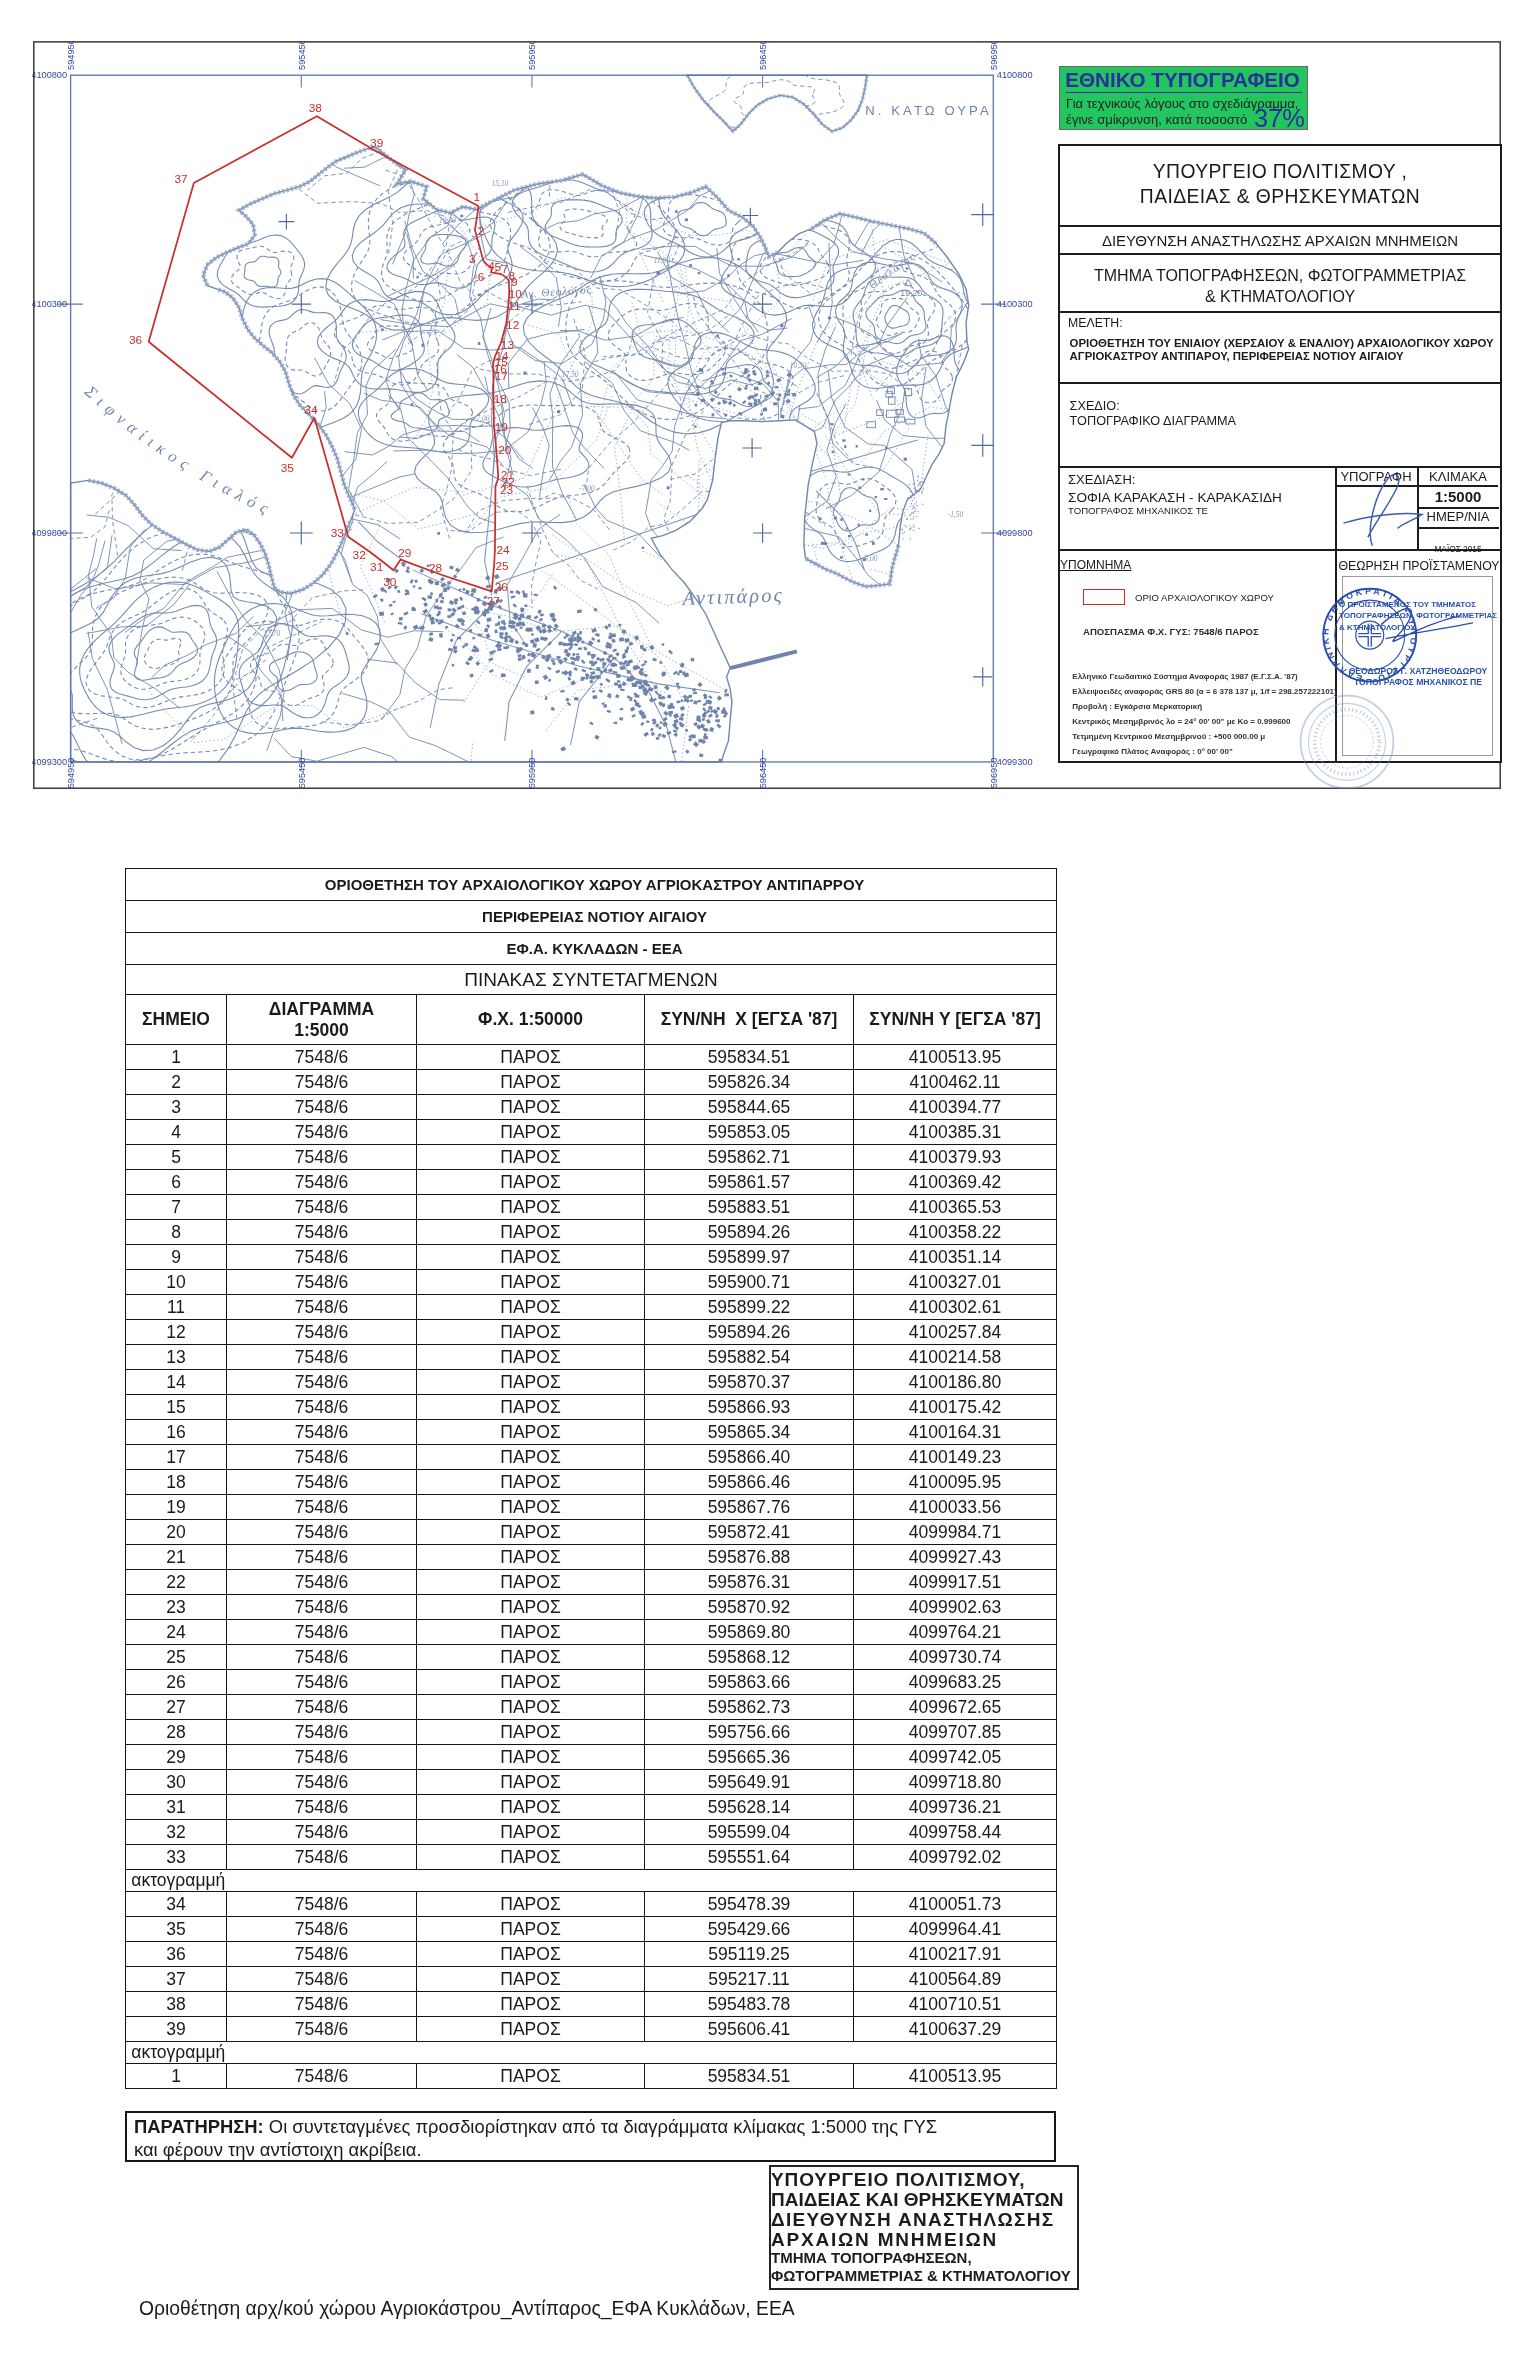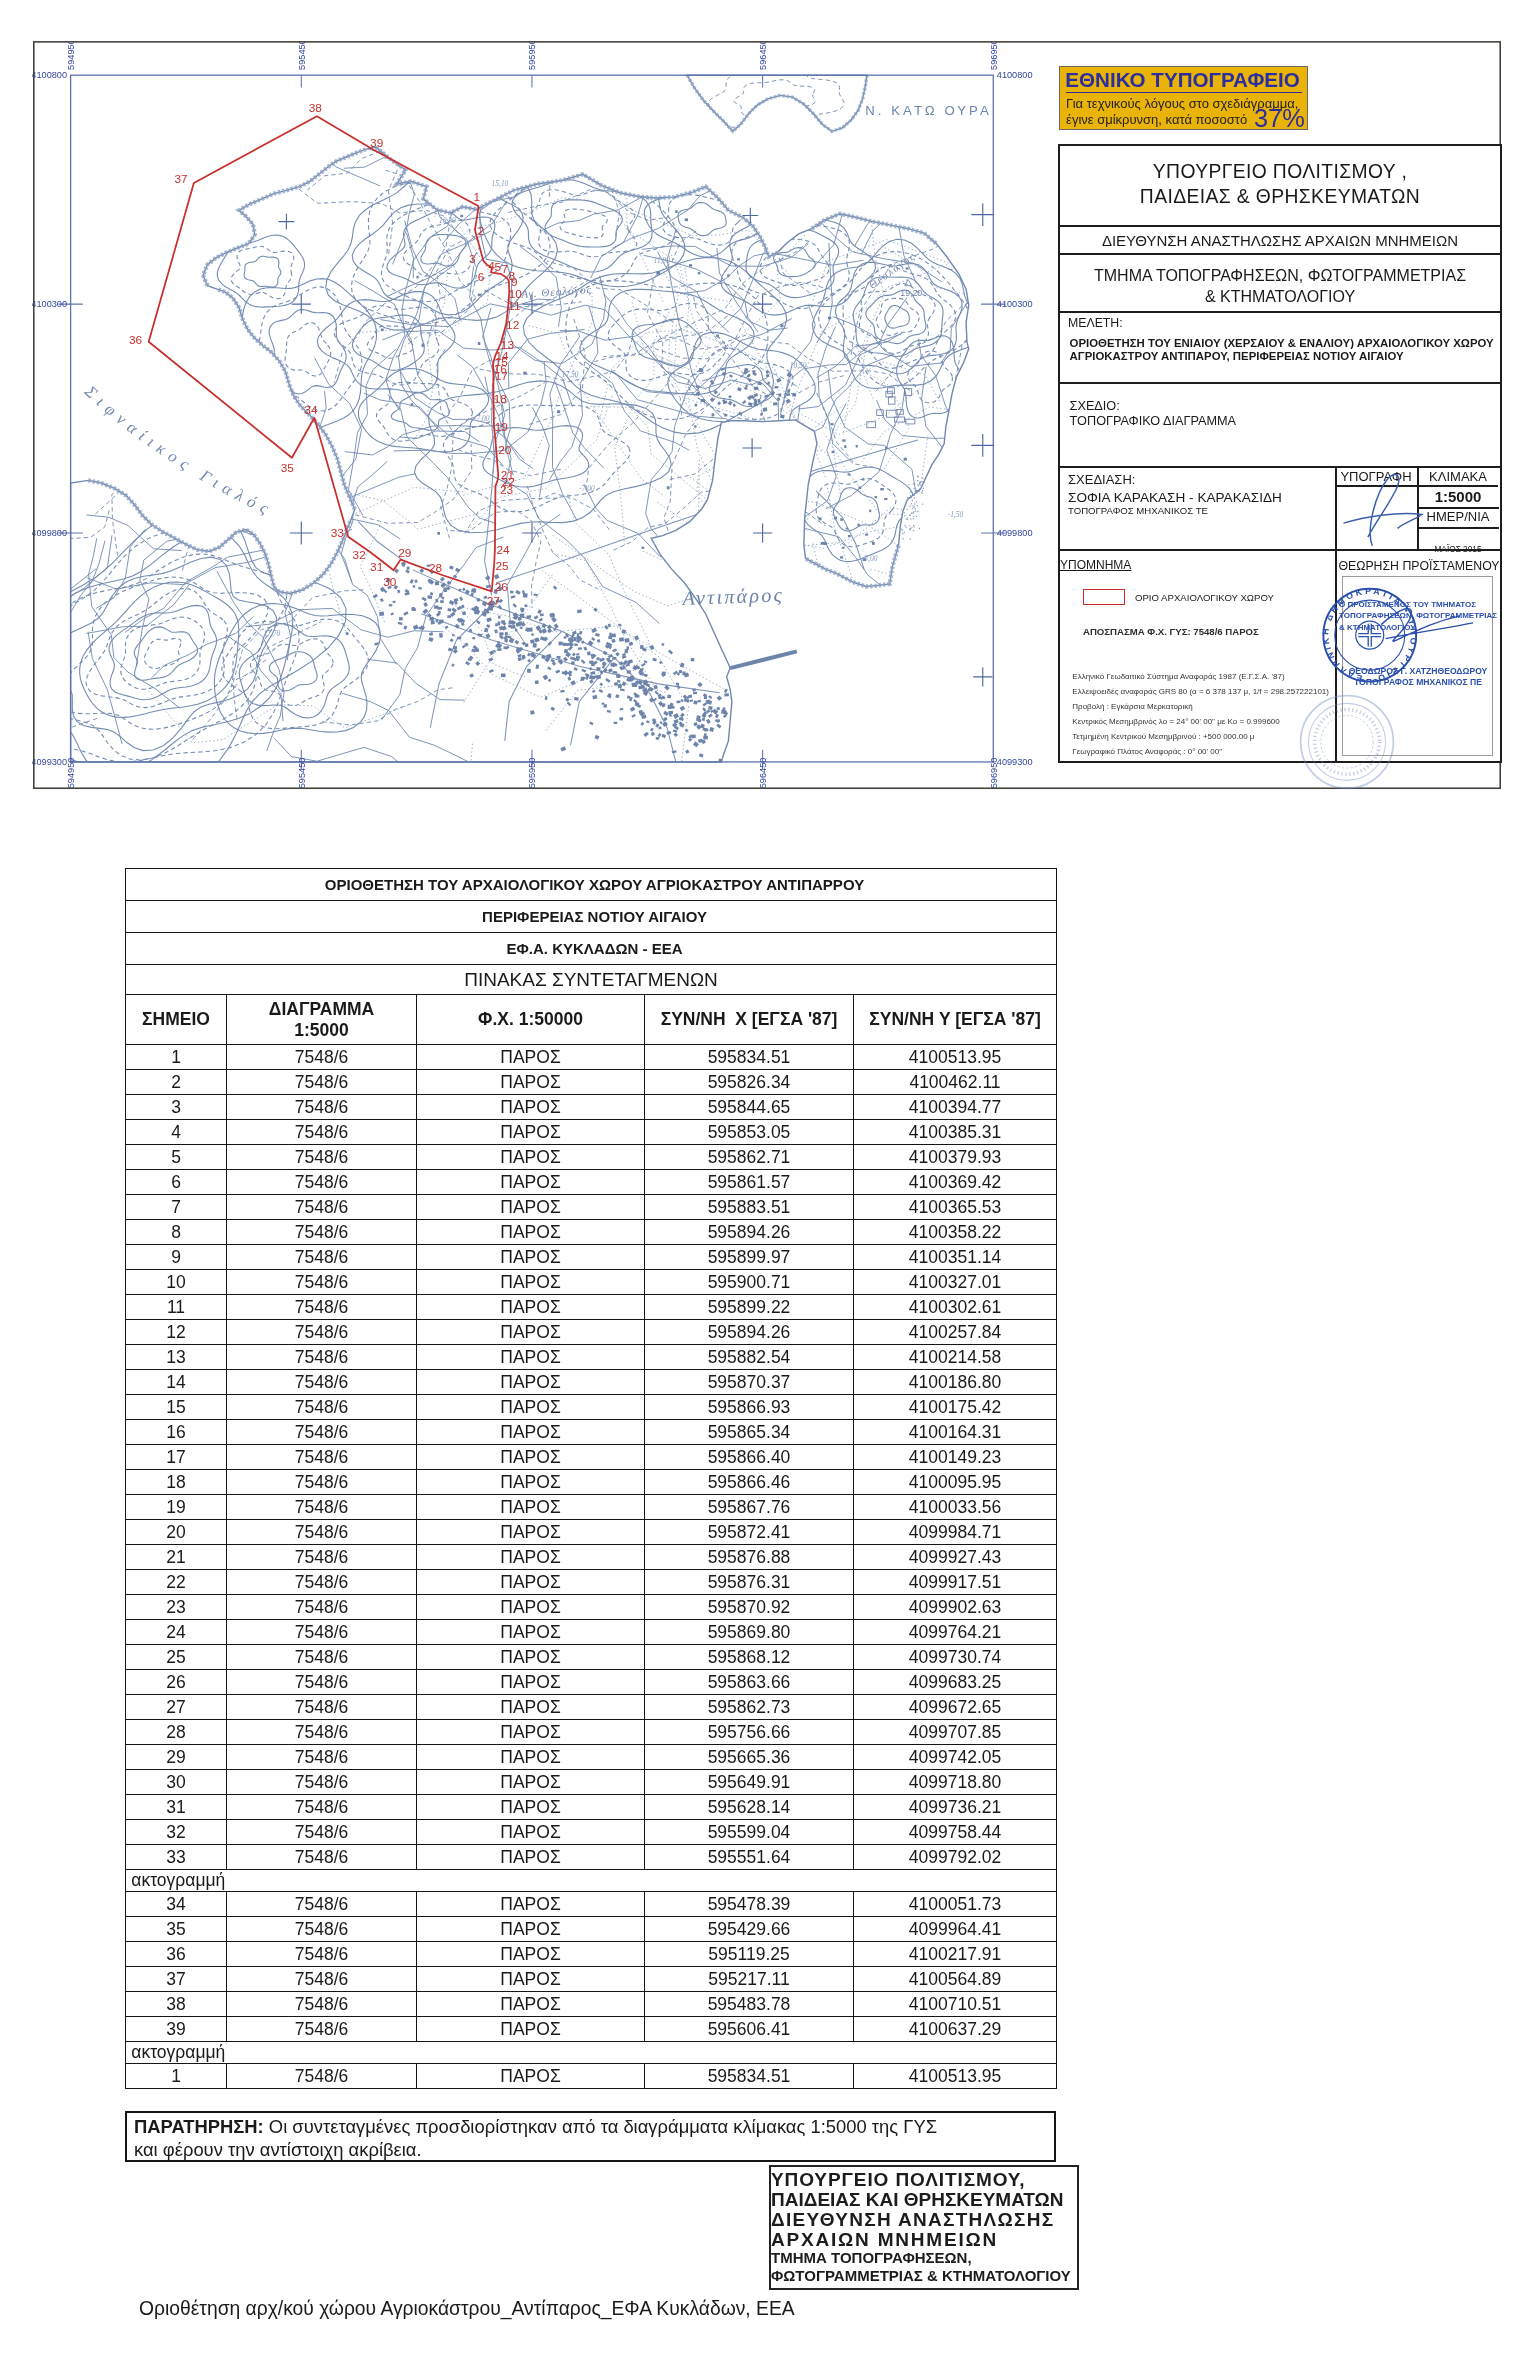--- a/index.html
+++ b/index.html
@@ -1262,21 +1262,21 @@
         <text x="76" y="350" text-anchor="end">4100300</text>
         <text x="1136" y="350">4100300</text>
         <text x="76" y="611" text-anchor="end">4099800</text>
         <text x="1136" y="611">4099800</text>
         <text x="76" y="872" text-anchor="end">4099300</text>
         <text x="1136" y="872">4099300</text>
       </g>
       <rect x="38" y="48" width="1672" height="851" fill="none" stroke="#43423c" stroke-width="1.8"></rect>
     </svg></div>
 
-<div class="abs" style="left:1059px;top:66px;width:249px;height:64px;border:1.3px solid #6b6b66;background:#eab308">
+<div class="abs" style="left:1059px;top:66px;width:249px;height:64px;border:1.3px solid #6b6b66;background:#22c55e">
  <div class="abs" style="left:5.3px;top:0.9px;width:237px;font-size:20.6px;font-weight:bold;color:#2b2f9e;letter-spacing:0px;white-space:nowrap">ΕΘΝΙΚΟ ΤΥΠΟΓΡΑΦΕΙΟ</div>
  <div class="abs" style="left:6.1px;top:24.6px;width:236px;height:1.8px;background:#2b2f9e"></div>
  <div class="abs" style="left:6.1px;top:29px;font-size:13px;color:#222;white-space:nowrap">Για τεχνικούς λόγους στο σχεδιάγραμμα,</div>
  <div class="abs" style="left:6.1px;top:45px;font-size:13px;color:#222;white-space:nowrap">έγινε σμίκρυνση, κατά ποσοστό</div>
  <div class="abs" style="left:194px;top:37px;font-size:25.4px;color:#2b2f9e">37%</div>
 </div>
 
 <div id="tblk">
  <div class="hl" style="top:79px"></div>
  <div class="hl" style="top:107px"></div>
@@ -1304,21 +1304,21 @@
  <div class="abs" style="left:275px;top:323px;width:82px;text-align:center;font-size:13px">ΥΠΟΓΡΑΦΗ</div>
  <div class="abs" style="left:357px;top:323px;width:82px;text-align:center;font-size:13px">ΚΛΙΜΑΚΑ</div>
  <div class="abs" style="left:357px;top:342px;width:82px;text-align:center;font-size:15px;font-weight:bold">1:5000</div>
  <div class="abs" style="left:357px;top:363px;width:82px;text-align:center;font-size:13px">ΗΜΕΡ/ΝΙΑ</div>
  <div class="abs" style="left:357px;top:398px;width:82px;text-align:center;font-size:8.3px">ΜΑΪΟΣ 2015</div>
  <div class="abs" style="left:0px;top:412px;width:275px;text-align:left;font-size:12px;text-decoration:underline">ΥΠΟΜΝΗΜΑ</div>
  <div class="abs" style="left:275px;top:413px;width:168px;text-align:center;font-size:12.3px;white-space:nowrap">ΘΕΩΡΗΣΗ ΠΡΟΪΣΤΑΜΕΝΟΥ</div>
  <div class="abs" style="left:23px;top:443px;width:42px;height:16px;border:1.8px solid #cc2a2a"></div>
  <div class="abs" style="left:75px;top:446px;font-size:9.6px">ΟΡΙΟ ΑΡΧΑΙΟΛΟΓΙΚΟΥ ΧΩΡΟΥ</div>
  <div class="abs" style="left:23px;top:480px;font-size:9.6px;font-weight:bold;color:#2d2d2d">ΑΠΟΣΠΑΣΜΑ Φ.Χ. ΓΥΣ: 7548/6 ΠΑΡΟΣ</div>
- <div class="abs" style="left:12.3px;top:523px;font-size:8px;font-weight:normal;color:#333;line-height:15px;white-space:nowrap">
+ <div class="abs" style="left:12.3px;top:523px;font-size:8px;font-weight:bold;color:#333;line-height:15px;white-space:nowrap">
   Ελληνικό Γεωδαιτικό Σύστημα Αναφοράς 1987 (Ε.Γ.Σ.Α. '87)<br>
   Ελλειψοειδές αναφοράς GRS 80 (α = 6 378 137 μ, 1/f = 298.257222101)<br>
   Προβολή : Εγκάρσια Μερκατορική<br>
   Κεντρικός Μεσημβρινός λο = 24° 00' 00" με Κο = 0.999600<br>
   Τετμημένη Κεντρικού Μεσημβρινού : +500 000.00 μ<br>
   Γεωγραφικό Πλάτος Αναφοράς : 0° 00' 00"
  </div>
  <div class="abs" style="left:282px;top:430px;width:151px;height:180px;border:0.9px solid #9a9a9a"></div>
 </div>
 <svg class="abs" style="left:1298px;top:570px" width="203" height="230" viewBox="0 0 232 262" xmlns="http://www.w3.org/2000/svg">

